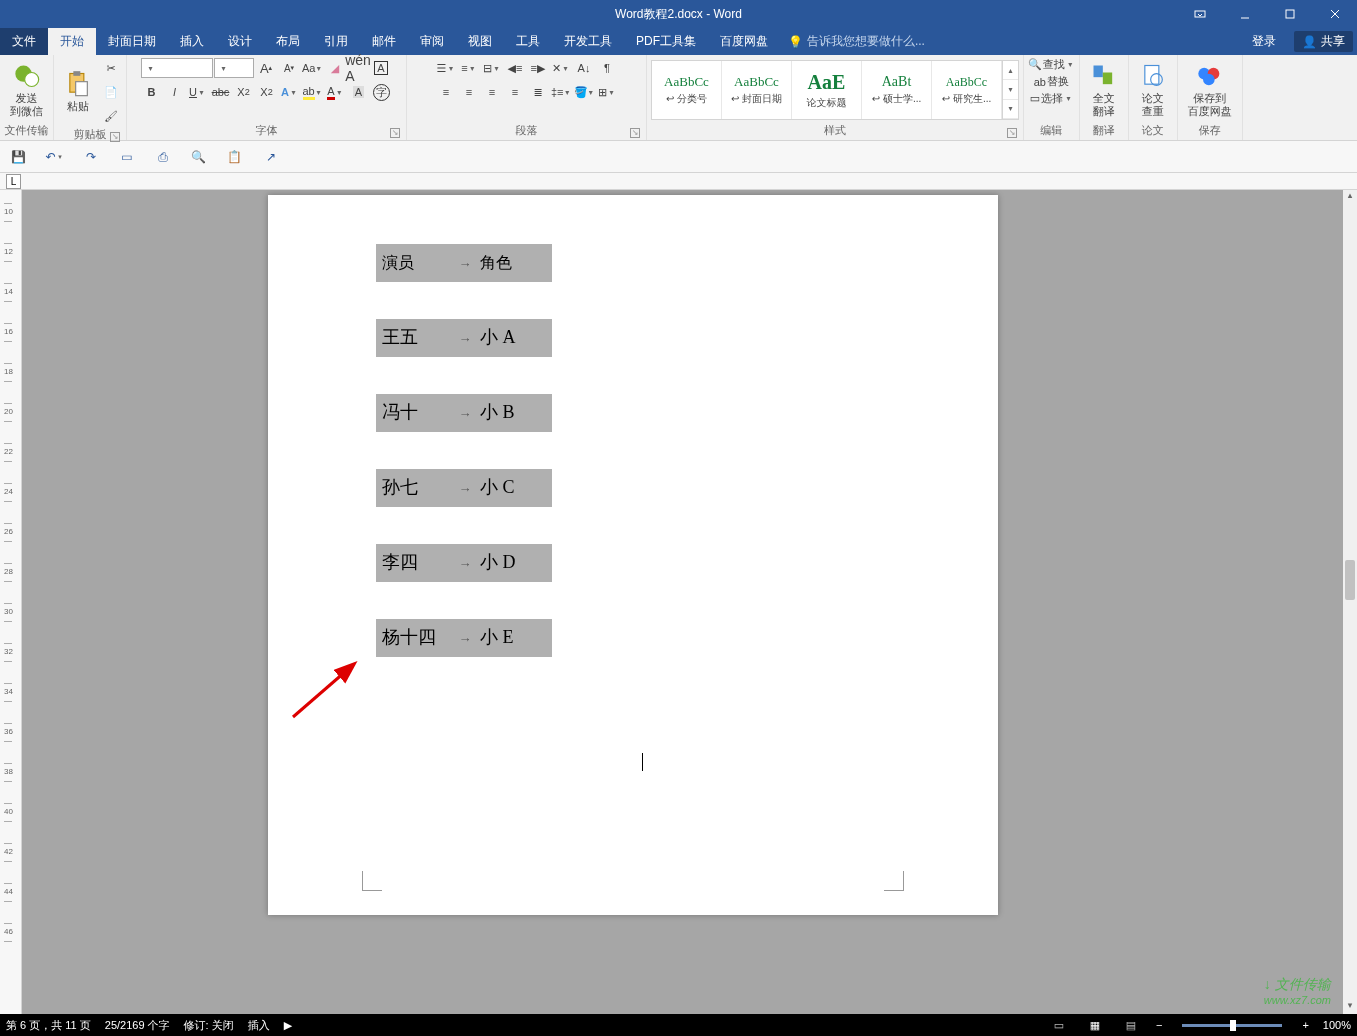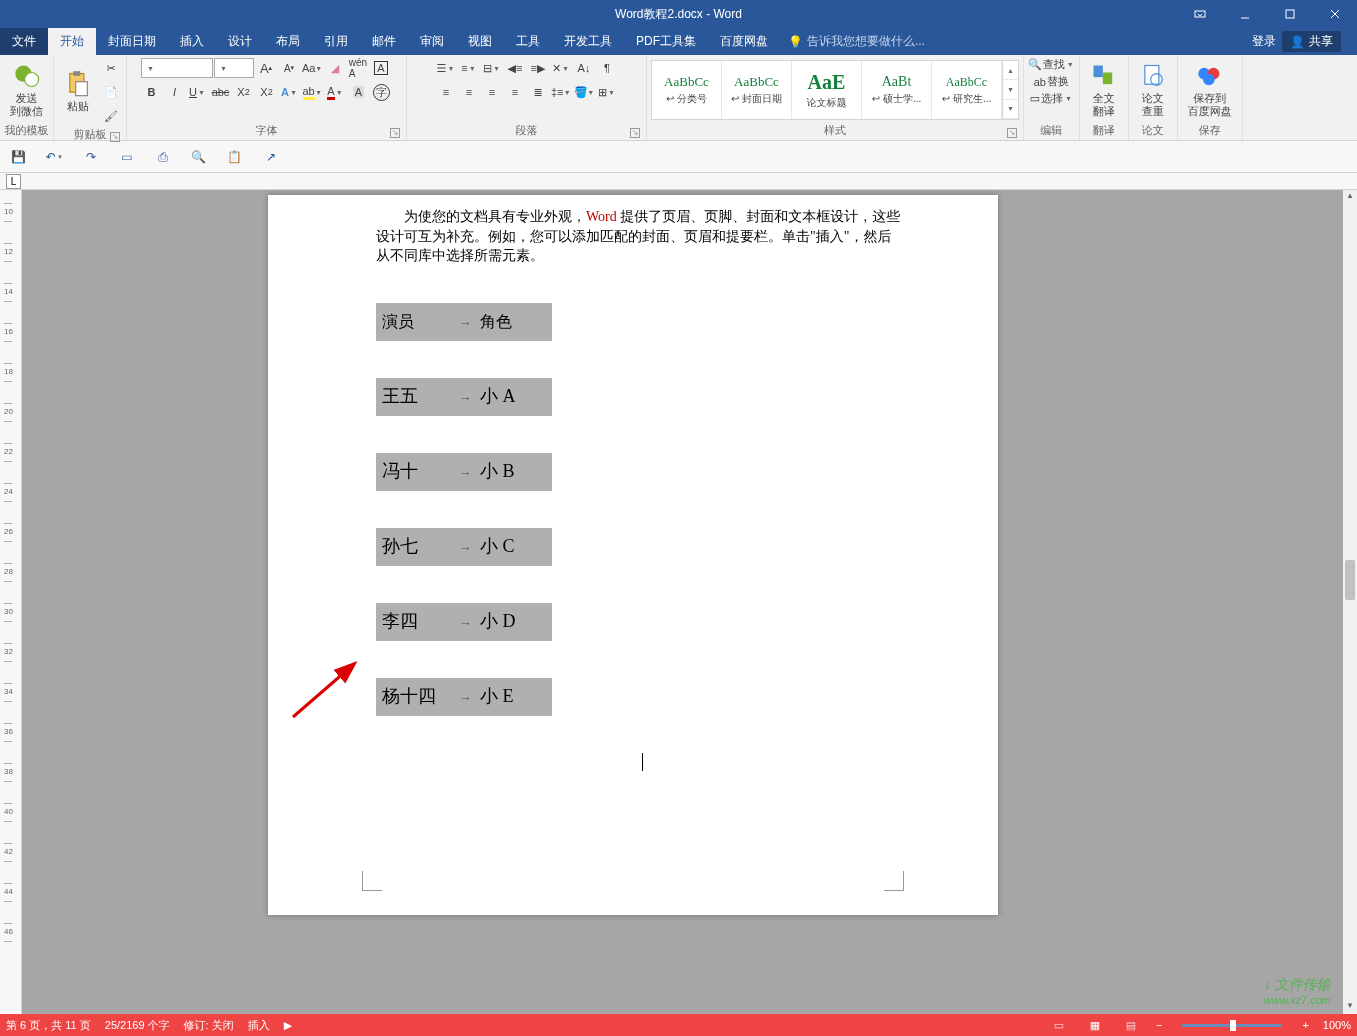--- a/index.html
+++ b/index.html
@@ -12,21 +12,21 @@
 .titlebar .wc { width: 45px; height: 28px; display: flex; align-items: center; justify-content: center; cursor: pointer; }
 .titlebar .wc svg { width: 12px; height: 12px; }
 
 
 .menubar { height: 27px; background: #2a579a; color: #fff; display: flex; align-items: stretch; font-size: 12px; }
 .menubar .tab { padding: 0 12px; display: flex; align-items: center; cursor: pointer; }
 .menubar .tab.file { background: #1e3e6e; }
 .menubar .tab.active { background: #f1f1f1; color: #2a579a; }
 .menubar .spacer { flex: 1; }
 .menubar .tellme { display: flex; align-items: center; color: #c4d5ec; padding: 0 8px; gap: 4px; }
-.menubar .right { display: flex; align-items: center; gap: 6px; padding-right: 16px; }
+.menubar .right { display: flex; align-items: center; gap: 18px; padding-right: 4px; }
 .menubar .share { background: #1e3e6e; padding: 2px 8px; border-radius: 2px; display: flex; align-items: center; gap: 4px; }
 
 
 .ribbon { height: 86px; background: #f1f1f1; border-bottom: 1px solid #d4d4d4; display: flex; font-size: 11px; color: #444; }
 .rgroup { border-right: 1px solid #e1e1e1; display: flex; flex-direction: column; padding: 2px 4px 0 4px; position: relative; }
 .rgroup .gbody { flex: 1; display: flex; align-items: center; gap: 2px; }
 .rgroup .glabel { text-align: center; font-size: 11px; color: #666; padding-bottom: 2px; position: relative; }
 .rgroup .glabel .dlg { position: absolute; right: 2px; bottom: 2px; width: 10px; height: 10px; border: 1px solid #999; font-size: 8px; line-height: 8px; text-align: center; color: #999; }
 .bigbtn { display: flex; flex-direction: column; align-items: center; justify-content: center; padding: 2px 6px; cursor: pointer; text-align: center; line-height: 1.2; gap: 2px; }
 .bigbtn .ico { width: 28px; height: 28px; display: flex; align-items: center; justify-content: center; }
@@ -82,21 +82,21 @@
 .corner.br { right: 94px; bottom: 24px; border-top: none; border-left: none; }
 
 
 .vscroll { position: absolute; right: 0; top: 190px; bottom: 22px; width: 14px; background: #f0f0f0; }
 .vscroll .thumb { position: absolute; left: 2px; right: 2px; top: 370px; height: 40px; background: #c1c1c1; border-radius: 2px; cursor: pointer; }
 .vscroll .arr { position: absolute; left: 0; right: 0; height: 14px; text-align: center; font-size: 9px; color: #666; cursor: pointer; }
 .vscroll .arr.up { top: 0; }
 .vscroll .arr.dn { bottom: 0; }
 
 
-.status { position: absolute; left: 0; right: 0; bottom: 0; height: 22px; background: #ef4444; color: #fff; display: flex; align-items: center; font-size: 11px; padding: 0 6px; gap: 14px; }
+.status { position: absolute; left: 0; right: 0; bottom: 0; height: 22px; background: #000000; color: #fff; display: flex; align-items: center; font-size: 11px; padding: 0 6px; gap: 14px; }
 .status .spacer { flex: 1; }
 .status .viewbtn { width: 22px; height: 18px; display: flex; align-items: center; justify-content: center; cursor: pointer; opacity: 0.7; }
 .status .zoomslider { width: 100px; height: 3px; background: #6b8bb8; position: relative; margin: 0 6px; }
 .status .zoomslider .h { position: absolute; top: -4px; left: 48px; width: 6px; height: 11px; background: #fff; }
 
 
 .watermark { position: absolute; right: 26px; bottom: 30px; font-size: 14px; color: #4ab54a; font-style: italic; opacity: 0.9; pointer-events: none; font-family: Arial; }
 .watermark .cn { font-size: 11px; display: block; text-align: left; }
 </style>
 </head>
@@ -166,21 +166,21 @@
         <div class="ico">
             <svg viewBox="0 0 24 24">
               <circle cx="9" cy="10" r="7" fill="#7bb32e"></circle>
               <circle cx="16" cy="15" r="6" fill="#fff" stroke="#7bb32e"></circle>
             </svg>
           </div>
         <span style="white-space:pre">发送
 到微信</span>
       </div>
     </div>
-    <div class="glabel">我的模板</div>
+    <div class="glabel">文件传输</div>
   </div>
 
   <div class="rgroup">
     <div class="gbody">
       <div class="bigbtn">
         <div class="ico">
             <svg viewBox="0 0 24 24">
               <rect x="5" y="3" width="12" height="16" fill="#f4c869" stroke="#b8860b"></rect>
               <rect x="8" y="1" width="6" height="4" fill="#888"></rect>
               <rect x="10" y="10" width="10" height="12" fill="#fff" stroke="#888"></rect>
@@ -212,21 +212,21 @@
         <div class="fontcombo sm">
             <span class="dd">▾</span>
           </div>
         <div class="smbtn" style="font-size:13px">A<sup style="font-size:7px">▴</sup></div>
         <div class="smbtn" style="font-size:10px">A<sup style="font-size:7px">▾</sup></div>
         <div class="smbtn">Aa<span class="dd">▾</span></div>
         <div class="smbtn">
             <span style="color:#d97b9a">◢</span>
           </div>
         <div class="smbtn">
-            <span style="font-size:10px">wén<br>A</span>
+            <span style="font-size:14px">wén<br>A</span>
           </div>
         <div class="smbtn">
             <span style="border:1px solid #333;padding:0 2px">A</span>
           </div>
       </div>
       <div class="row">
         <div class="smbtn">
             <b>B</b>
           </div>
         <div class="smbtn">
@@ -436,21 +436,20 @@
       <div class="vt" style="top: 528px;">—<br>36<br>—</div>
       <div class="vt" style="top: 568px;">—<br>38<br>—</div>
       <div class="vt" style="top: 608px;">—<br>40<br>—</div>
       <div class="vt" style="top: 648px;">—<br>42<br>—</div>
       <div class="vt" style="top: 688px;">—<br>44<br>—</div>
       <div class="vt" style="top: 728px;">—<br>46<br>—</div>
     </div>
 
   <div class="page">
     <div class="pagecontent">
-      <p><span>为使您的文档具有专业外观，</span><span class="red">Word</span><span> 提供了页眉、页脚、封面和文本框设计，这些设计可互为补充。例如，您可以添加匹配的封面、页眉和提要栏。单击"插入"，然后从不同库中选择所需元素。</span></p>
 
       <div class="seltable">
         <div class="trow hdr">
             <div class="c1">演员</div>
             <div class="tab-arrow">→</div>
             <div class="c2">角色</div>
           </div>
         <div class="trow">
             <div class="c1">王五</div>
             <div class="tab-arrow">→</div>

